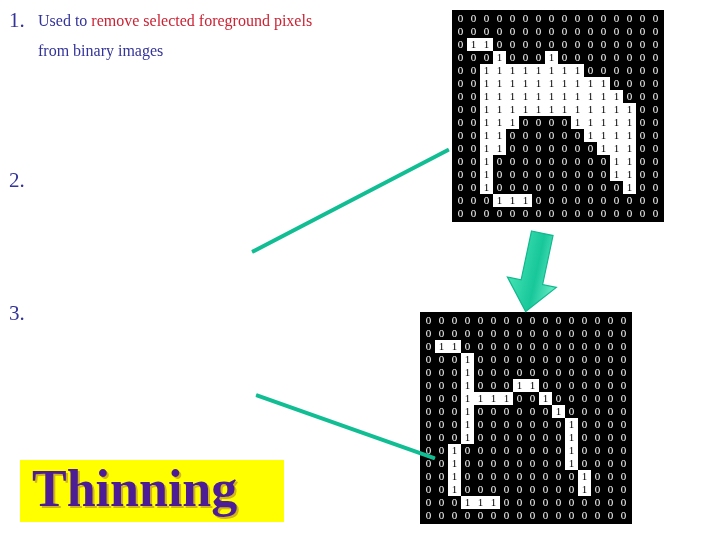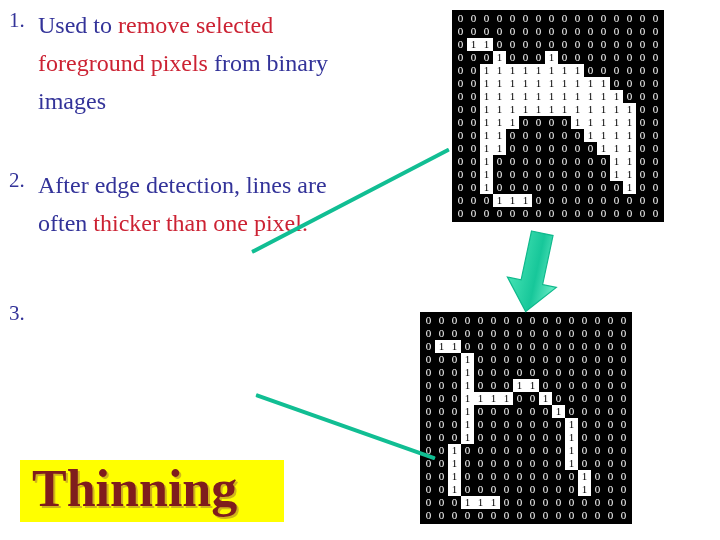--- a/index.html
+++ b/index.html
@@ -11,36 +11,36 @@
     overflow:hidden;
   }
 
   
   .bullets{position:absolute;left:0;top:0;width:420px;height:440px;}
   .bullet{position:absolute;display:flex;}
   .bullet .num{
     width:38px;flex:0 0 38px;text-align:left;padding-left:9px;
     color:#333399;font-size:21px;line-height:29px;box-sizing:border-box;
   }
-  .bullet .body{font-size:24px;line-height:38px;color:#333399;width:300px;}
+  .bullet .body{font-size:16px;line-height:30px;color:#333399;width:300px;}
   .bullet .body .hl{color:#CC2233;}
   .b1{left:0;top:6px;}
   .b2{left:0;top:166px;}
   .b3{left:0;top:299px;}
 
   
   .thin-banner{
     position:absolute;left:20px;top:460px;width:264px;height:62px;
     background:#FFFF00;
   }
   .thin-banner .txt{
     position:absolute;left:12px;top:-2px;
     font-family:"Liberation Serif", serif;
     font-weight:bold;font-size:52px;line-height:62px;
-    color:#7f1d1d;
+    color:#4c1d95;
     text-shadow:2px 2px 0 rgba(150,90,60,.45);
     letter-spacing:0px;
     white-space:nowrap;
   }
 
   
   .grid{position:absolute;background:#000000;}
   .grid .row{display:flex;}
   .cell{
     width:13px;height:13px;
@@ -68,23 +68,20 @@
 
   <div class="bullet b1">
     <div class="num">1.</div>
     <div class="body">
       <span>Used to </span><span class="hl">remove selected foreground pixels</span><span> from binary images</span>
     </div>
   </div>
 
   <div class="bullet b2">
     <div class="num">2.</div>
-    <div class="body">
-      <span>After edge detection, lines are often </span><span class="hl">thicker than one pixel.</span>
-    </div>
   </div>
 
   <div class="bullet b3">
     <div class="num">3.</div>
   </div>
 
 </div>
 
 <div class="thin-banner">
   <div class="txt">Thinning</div>

